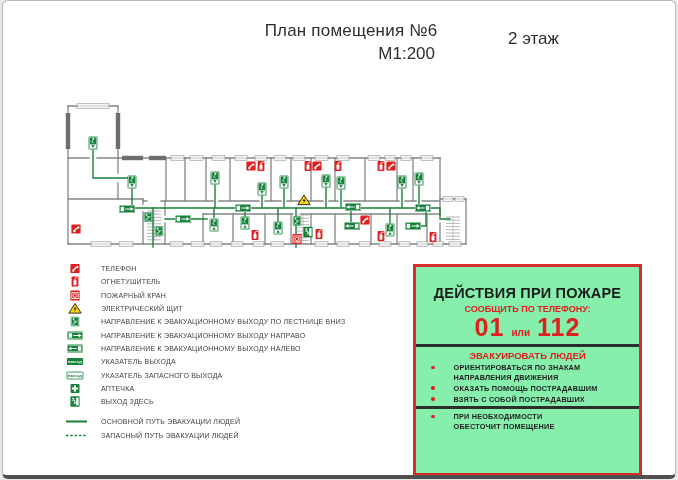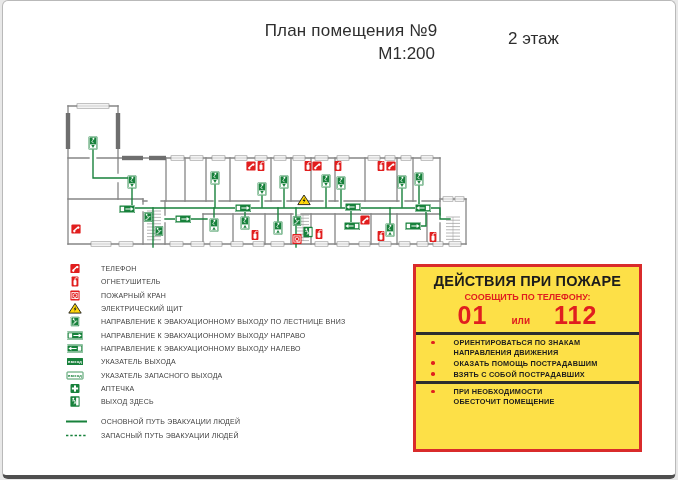--- a/index.html
+++ b/index.html
@@ -8,26 +8,26 @@
   .plan-svg{position:absolute;left:0;top:0;width:678px;height:480px;}
   .title-block{position:absolute;left:228px;top:20px;width:240px;text-align:center;color:#2e2e2e;}
   .title-line1{font-size:17px;letter-spacing:.2px;}
   .title-line2{font-size:17px;margin-top:3px;padding-right:36px;text-align:right;}
   .floor-label{position:absolute;left:505px;top:28px;font-size:17px;color:#2e2e2e;}
   .legend{position:absolute;left:62px;top:261px;width:345px;}
   .legend-row{display:flex;align-items:center;height:13.3px;}
   .legend-row.gap{margin-top:7px;}
   .legend-row svg{flex:none;width:24px;height:13px;margin-right:12px;}
   .legend-label{font-size:7px;color:#3d3d3d;letter-spacing:.2px;white-space:nowrap;}
-  .firebox{position:absolute;left:410px;top:263px;width:211px;height:172px;background:#fde047;
-           border:3px solid #d92b2b;padding:5px 6px;box-sizing:content-box;}
+  .firebox{position:absolute;left:410px;top:263px;width:211px;height:172px;background:#86efac;
+           border:3px solid #d92b2b;padding:17px 6px;box-sizing:content-box;}
   .fb-title{font-size:14.5px;font-weight:bold;color:#1c1c1c;text-align:center;letter-spacing:.2px;margin-top:1px;}
   .fb-sub{font-size:9.5px;font-weight:bold;color:#1c1c1c;text-align:center;margin-top:2px;}
   .fb-call{font-size:9px;font-weight:bold;color:#e01f1f;text-align:center;margin-top:3px;}
-  .fb-phones{display:flex;justify-content:center;align-items:baseline;gap:24px;color:#e01f1f;margin-top:-1px;}
+  .fb-phones{display:flex;justify-content:center;align-items:baseline;gap:7px;color:#e01f1f;margin-top:-1px;}
   .fb-phone-big{font-size:25px;font-weight:bold;letter-spacing:1px;}
   .fb-phone-or{font-size:10px;font-weight:bold;}
   .fb-hr{border:none;border-top:3px solid #2d2d2d;margin:2px -6px 3px;}
   .fb-sec-head{font-size:9.5px;font-weight:bold;color:#e01f1f;text-align:center;margin:1px 0 2px;}
   .fb-bullet{display:flex;gap:19px;margin:1px 0 1px 9px;font-size:7.3px;font-weight:bold;
              color:#1d1d1d;line-height:1.35;letter-spacing:.2px;}
   .fb-bullet .dot{flex:none;width:3.5px;height:3.5px;border-radius:50%;background:#e01f1f;margin-top:2.5px;}
   .fb-bullet .txt{white-space:pre-line;}
 </style>
 </head>
@@ -558,21 +558,21 @@
     <circle cx="0" cy="0" r="1.8" fill="none" stroke="#fff" stroke-width="0.8"></circle>
     <path d="M0,1.8 L0,3.1 L3.1,3.1" stroke="#fff" stroke-width="0.8" fill="none"></path>
       </g>
       <g transform="translate(301,199)">
         <path d="M0,-5 L6.2,4.6 L-6.2,4.6 Z" fill="#ffd60a" stroke="#1a1a1a" stroke-width="0.9" stroke-linejoin="round"></path>
     <path d="M0.9,-2.4 L-1.4,0.9 L0.1,0.9 L-0.9,3.6 L1.6,0.1 L0.3,0.1 Z" fill="#1a1a1a"></path>
       </g>
     </svg>
 
   <div class="title-block">
-    <div class="title-line1">План помещения №9</div>
+    <div class="title-line1">План помещения №6</div>
     <div class="title-line2">М1:200</div>
   </div>
   <div class="floor-label">2 этаж</div>
 
   <div class="legend" id="legend">
       <div class="legend-row">
       <svg viewBox="0 0 24 13">
         <g transform="translate(10,6.5)">
             <rect x="-4.6" y="-4.6" width="9.2" height="9.2" rx="1.2" fill="#e11e1e"></rect>
     <g transform="rotate(-42)" fill="#fff">
@@ -710,20 +710,21 @@
 
   <div class="firebox">
     <div class="fb-title">ДЕЙСТВИЯ ПРИ ПОЖАРЕ</div>
     <div class="fb-call">СООБЩИТЬ ПО ТЕЛЕФОНУ:</div>
     <div class="fb-phones">
       <span class="fb-phone-big">01</span>
       <span class="fb-phone-or">или</span>
       <span class="fb-phone-big">112</span>
     </div>
     <hr class="fb-hr">
+    <div class="fb-sec-head">ЭВАКУИРОВАТЬ ЛЮДЕЙ</div>
     <div class="fb-bullet">
         <span class="dot"></span>
         <span class="txt">ОРИЕНТИРОВАТЬСЯ ПО ЗНАКАМ
 НАПРАВЛЕНИЯ ДВИЖЕНИЯ</span>
       </div>
     <div class="fb-bullet">
         <span class="dot"></span>
         <span class="txt">ОКАЗАТЬ ПОМОЩЬ ПОСТРАДАВШИМ</span>
       </div>
     <div class="fb-bullet">

